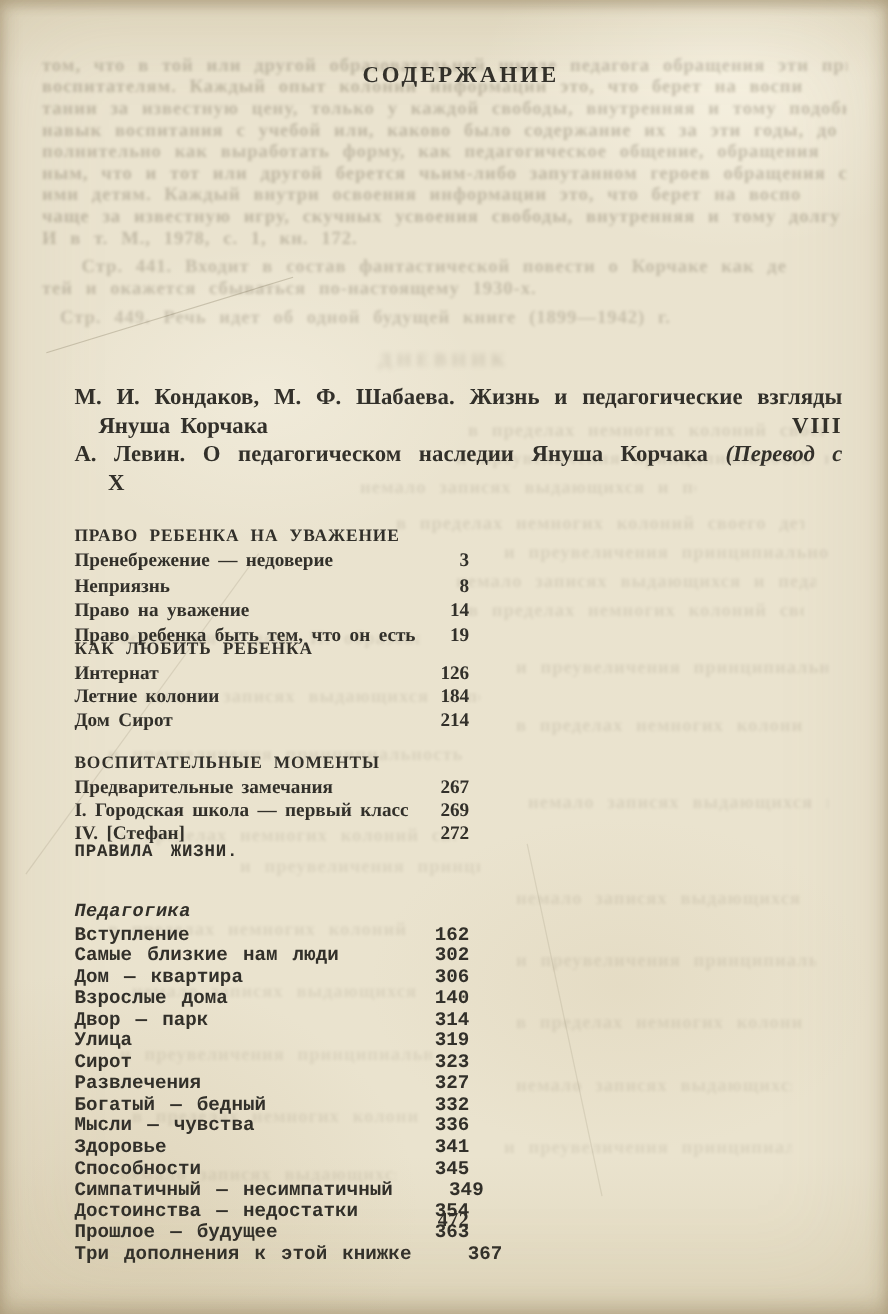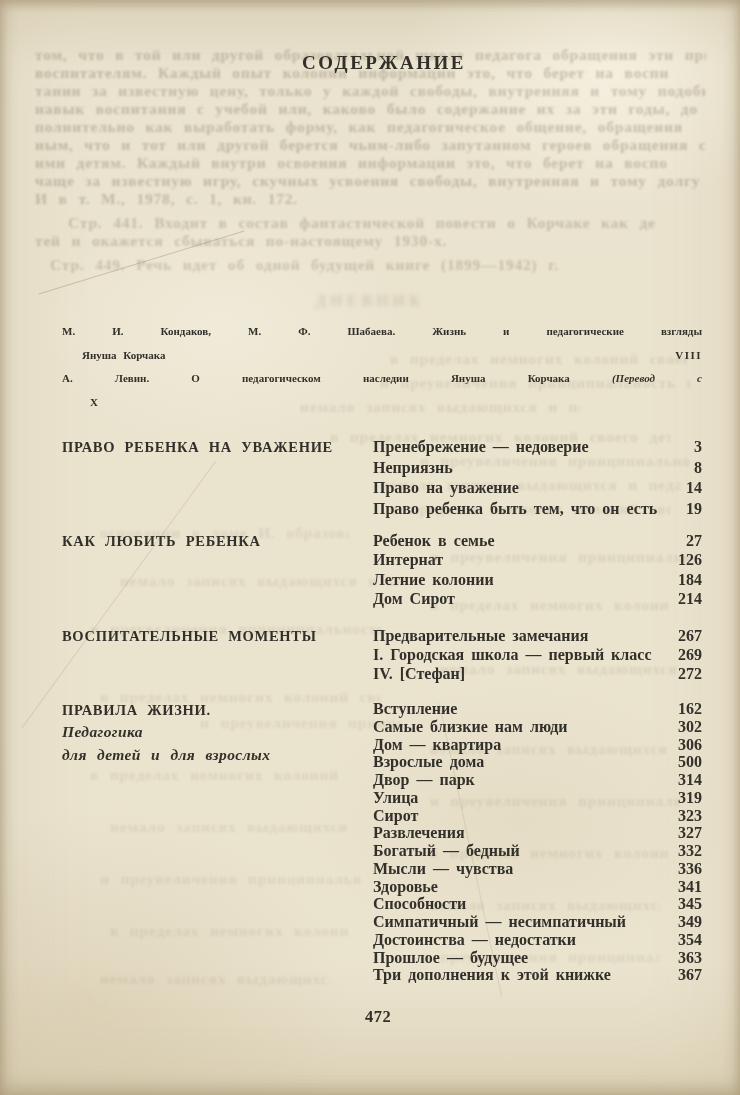--- a/index.html
+++ b/index.html
@@ -37,32 +37,32 @@
   .crease-1{top:262px;left:34px;width:215px;height:1.4px;transform:rotate(-17deg);}
   .crease-2{top:430px;left:118px;width:1.4px;height:330px;transform:rotate(36deg);opacity:.55;}
   .crease-3{top:700px;left:470px;width:1.3px;height:300px;transform:rotate(-12deg);opacity:.5;}
   
   .title{
     position:absolute;top:52px;left:0;right:0;text-align:center;
     font-size:19px;letter-spacing:2.5px;transform:translateX(14px);
   }
   .preface{
     position:absolute;top:320px;left:62px;width:640px;
-    font-size:11px;line-height:23.5px;word-spacing:4px;
+    font-size:19px;line-height:23.5px;word-spacing:4px;
   }
   .preface-line1{text-align:justify;text-align-last:justify;}
   .preface-line2{display:flex;justify-content:space-between;align-items:flex-start;padding-left:20px;}
   .roman{letter-spacing:1.5px;padding-left:8px;}
   .it{font-style:italic;}
   .toc-sections{position:absolute;left:62px;top:0;width:640px;}
-  .section{position:absolute;left:0;width:640px;display:flex;}
-  .sec-0{top:437px;} .sec-1{top:531px;} .sec-2{top:626px;} .sec-3{top:700px;}
+  .section{position:absolute;left:0;width:640px;display:flex;flex-direction:column;}
+  .sec-0{top:437px;} .sec-1{top:531px;} .sec-2{top:626px;} .sec-3{top:700px;font-family:Liberation Mono, monospace;}
   .sec-head-col{width:311px;box-sizing:border-box;padding-right:10px;}
   .sec-heading{font-size:14.5px;letter-spacing:.7px;word-spacing:5px;line-height:21px;}
-  .sec-subtitle{font-style:italic;font-size:15.5px;line-height:22.5px;word-spacing:6px;letter-spacing:.4px;}
+  .sec-subtitle{font-style:italic;font-size:15.5px;line-height:22.5px;word-spacing:6px;letter-spacing:.4px;margin-top:27px;}
   .sec-items{width:329px;}
   .item-row{display:flex;justify-content:space-between;align-items:flex-start;}
   .sec-0 .item-row{line-height:20.6px;}
   .sec-1 .item-row{line-height:19.4px;}
   .sec-2 .item-row{line-height:19px;font-family:Liberation Serif, serif;}
   .sec-3 .item-row{line-height:17.75px;gap:43px;}
   .item-label{font-size:16px;word-spacing:3px;white-space:nowrap;}
   .item-page{font-size:16px;padding-left:4px;}
   .pagenum{
     position:absolute;top:1007px;left:0;right:0;text-align:center;
@@ -160,24 +160,20 @@
             <span class="item-page">19</span>
           </div>
         </div>
       </div>
       <div class="section sec-1">
         <div class="sec-head-col">
           <div class="sec-heading">КАК ЛЮБИТЬ РЕБЕНКА</div>
         </div>
         <div class="sec-items">
           <div class="item-row">
-            <span class="item-label">Ребенок в семье</span>
-            <span class="item-page">27</span>
-          </div>
-          <div class="item-row">
             <span class="item-label">Интернат</span>
             <span class="item-page">126</span>
           </div>
           <div class="item-row">
             <span class="item-label">Летние колонии</span>
             <span class="item-page">184</span>
           </div>
           <div class="item-row">
             <span class="item-label">Дом Сирот</span>
             <span class="item-page">214</span>
@@ -200,38 +196,37 @@
           <div class="item-row">
             <span class="item-label">IV. [Стефан]</span>
             <span class="item-page">272</span>
           </div>
         </div>
       </div>
       <div class="section sec-3">
         <div class="sec-head-col">
           <div class="sec-heading">ПРАВИЛА ЖИЗНИ.</div>
           <div class="sec-subtitle">Педагогика</div>
-          <div class="sec-subtitle">для детей и для взрослых</div>
         </div>
         <div class="sec-items">
           <div class="item-row">
             <span class="item-label">Вступление</span>
             <span class="item-page">162</span>
           </div>
           <div class="item-row">
             <span class="item-label">Самые близкие нам люди</span>
             <span class="item-page">302</span>
           </div>
           <div class="item-row">
             <span class="item-label">Дом — квартира</span>
             <span class="item-page">306</span>
           </div>
           <div class="item-row">
             <span class="item-label">Взрослые дома</span>
-            <span class="item-page">500</span>
+            <span class="item-page">140</span>
           </div>
           <div class="item-row">
             <span class="item-label">Двор — парк</span>
             <span class="item-page">314</span>
           </div>
           <div class="item-row">
             <span class="item-label">Улица</span>
             <span class="item-page">319</span>
           </div>
           <div class="item-row">

